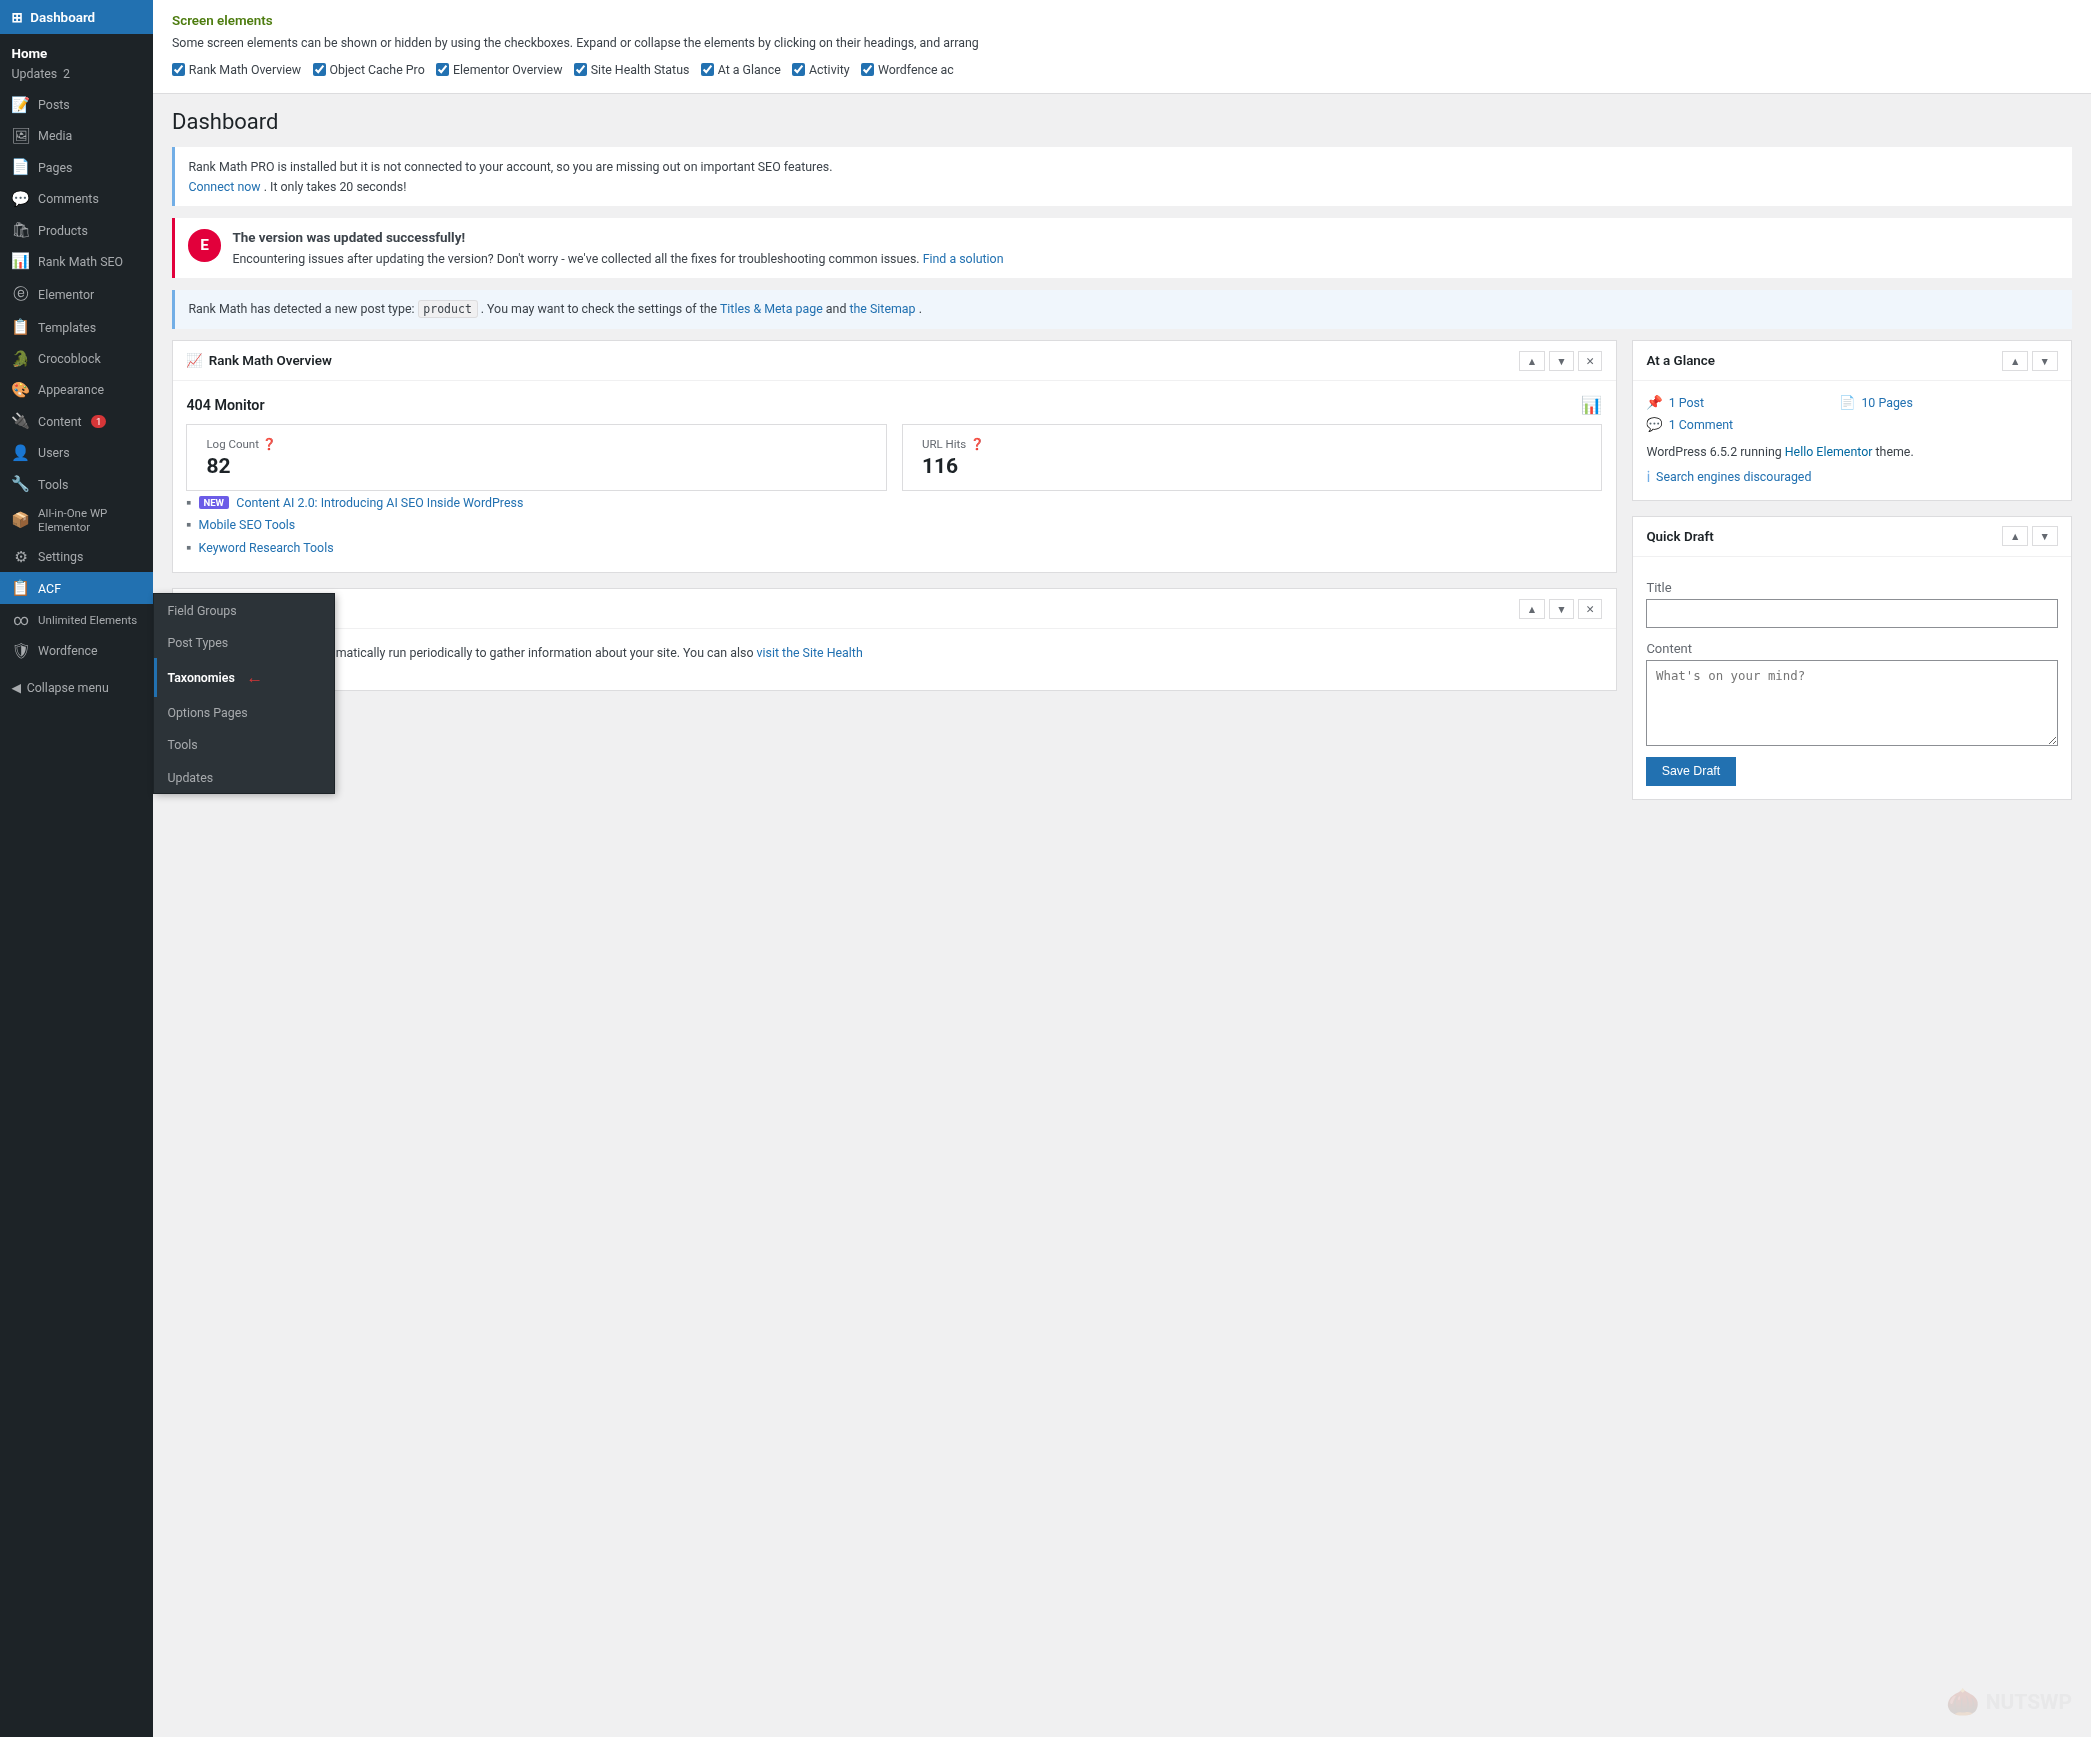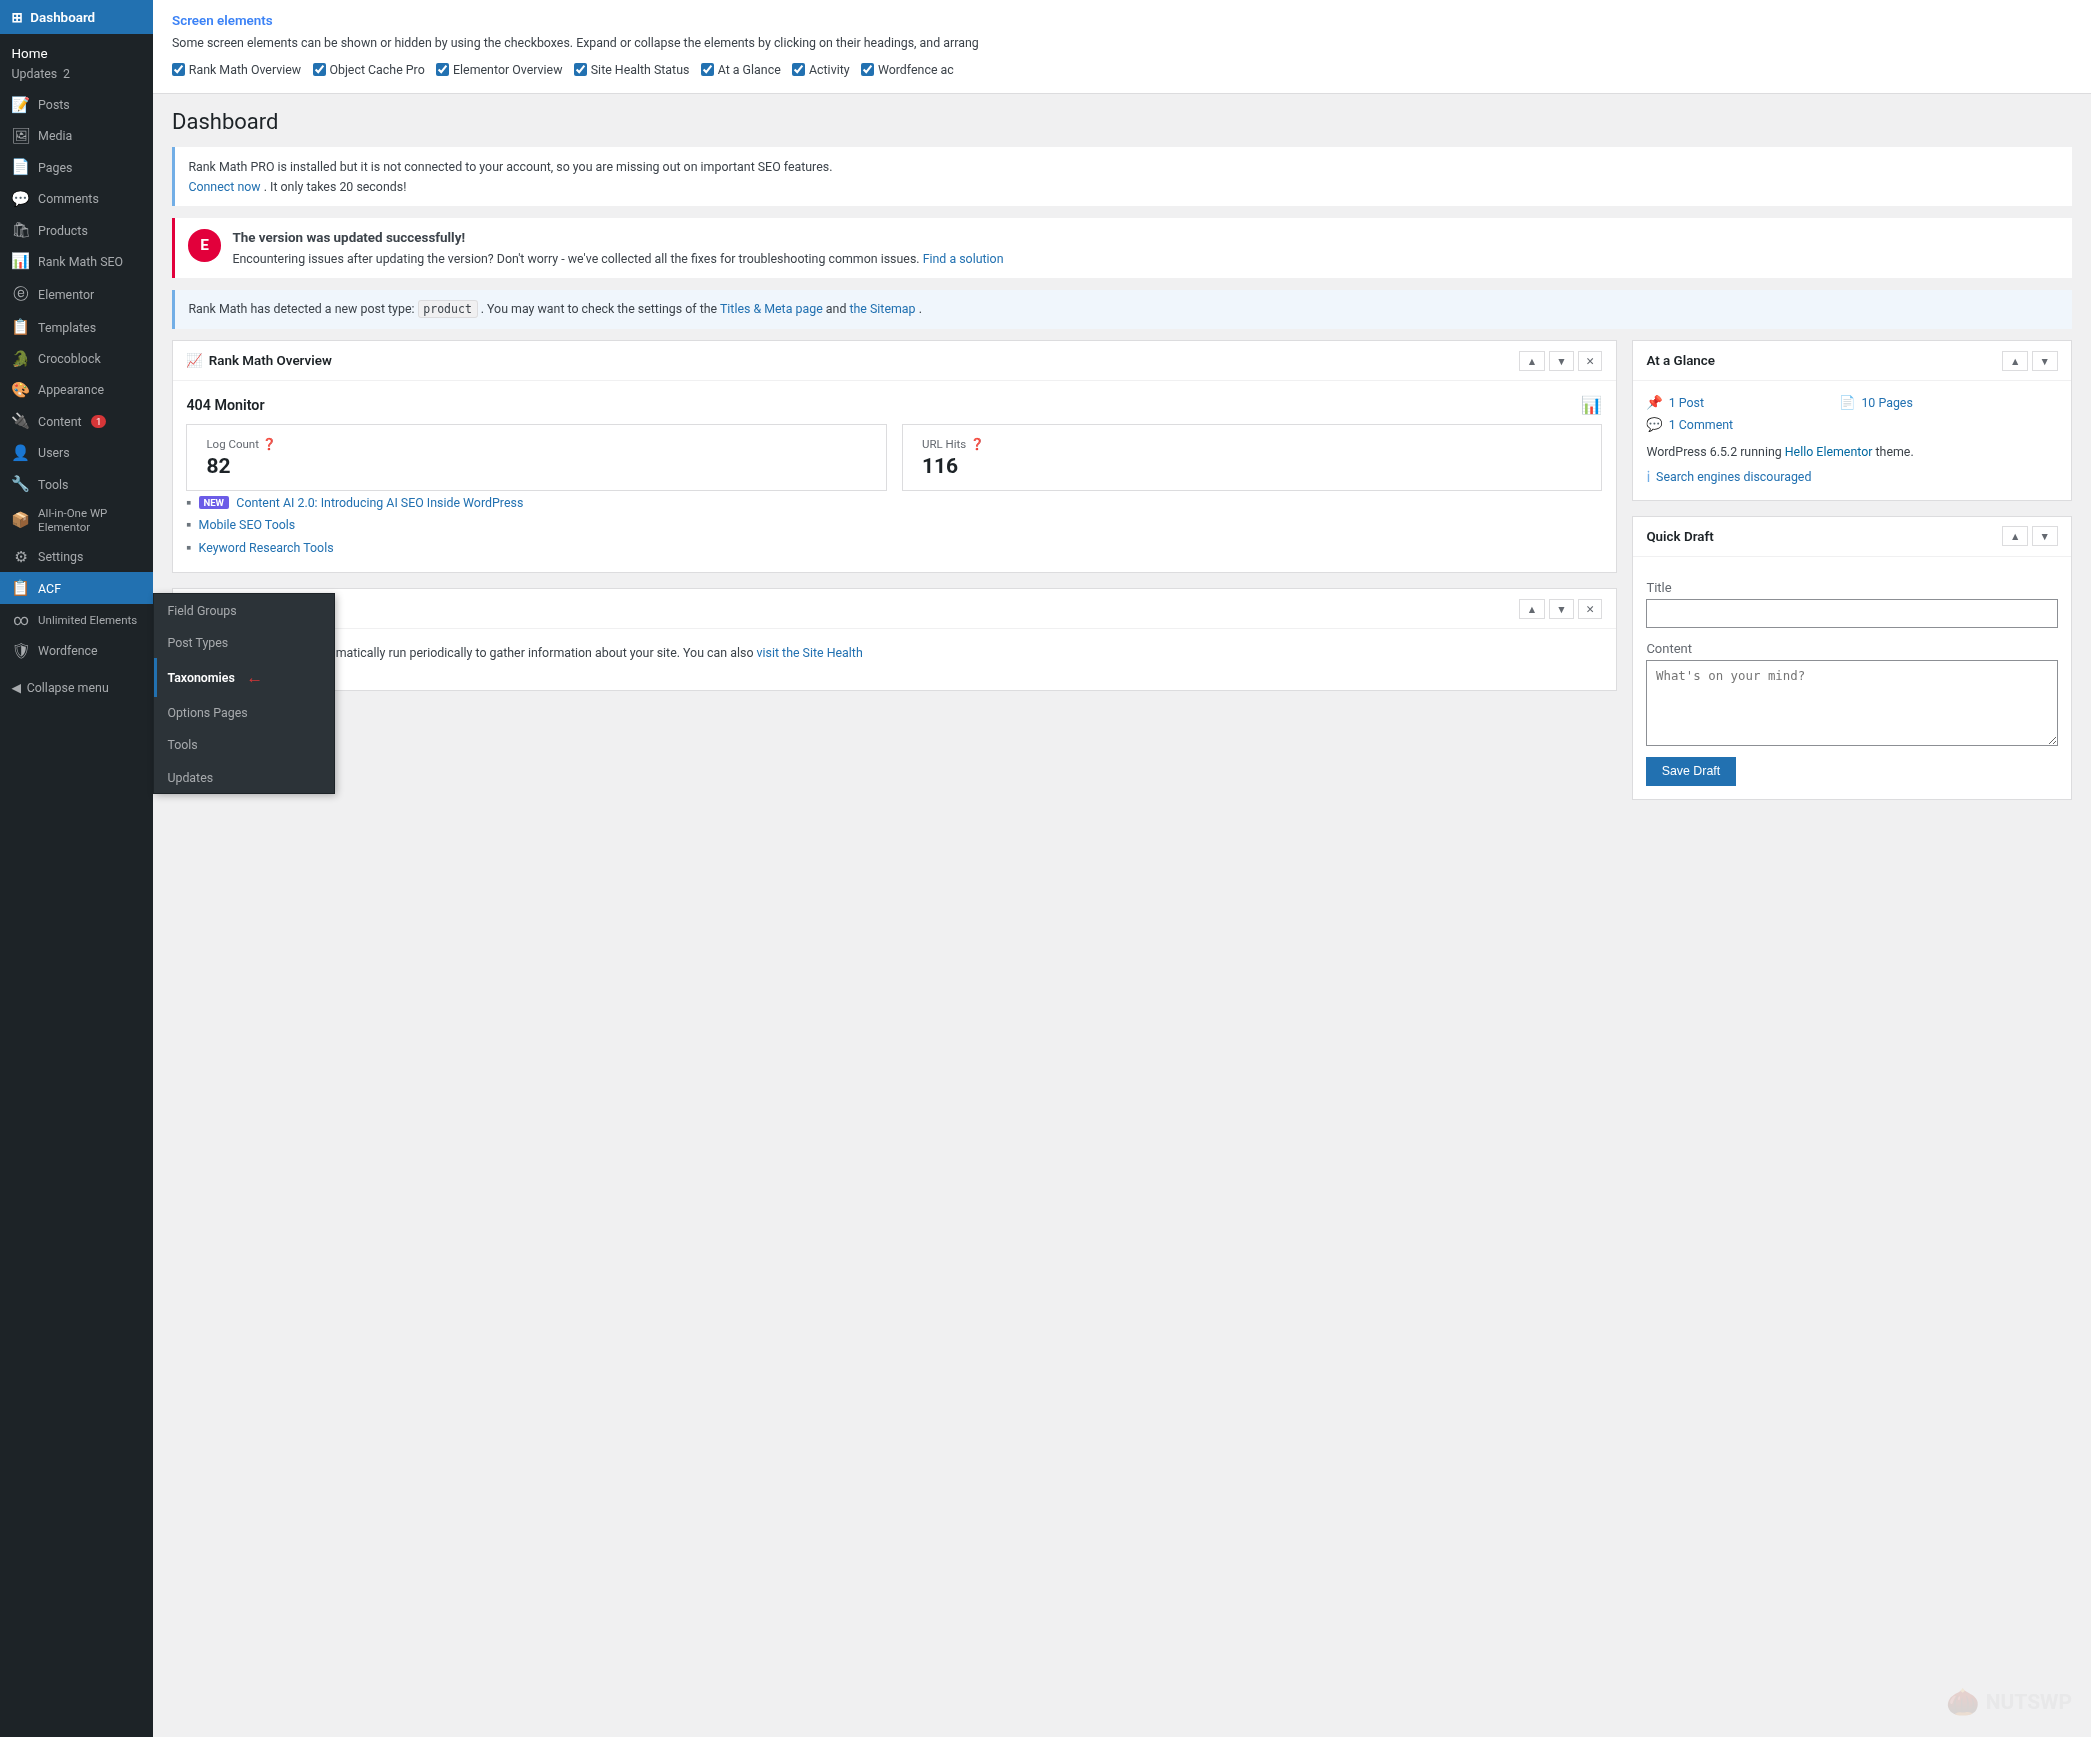--- a/index.html
+++ b/index.html
@@ -91,21 +91,21 @@
       display: flex;
       flex-direction: column;
     }
 
     
     #screen-elements-bar {
       background: #fff;
       border-bottom: 1px solid #dcdcde;
       padding: 13.4px 19px 15.3px;
     }
-    #screen-elements-bar h3 { font-size: 13.4px; font-weight: 600; color: #3b82f6; margin-bottom: 5.7px; }
+    #screen-elements-bar h3 { font-size: 13.4px; font-weight: 600; color: #4d7c0f; margin-bottom: 5.7px; }
     #screen-elements-bar p { font-size: 12.4px; color: #3c434a; margin-bottom: 9.6px; line-height: 1.5; }
     .checkbox-row { display: flex; flex-wrap: wrap; gap: 11.5px; align-items: center; }
     .cb-item { display: flex; align-items: center; gap: 3.8px; font-size: 12.4px; color: #3c434a; }
     .cb-item input[type=checkbox] { accent-color: #2271b1; }
 
     
     #dashboard-content { padding: 15.3px 19px; flex: 1; }
     .page-title { font-size: 22px; font-weight: 400; color: #1d2327; margin-bottom: 13.4px; }
 
     
@@ -274,21 +274,21 @@
 </head>
 <body>
 
 <div id="sidebar">
   <div id="sidebar-header">
     <span>⊞</span>
     <span>Dashboard</span>
   </div>
 
   <div class="sidebar-item-home">
-    <div style="color:#fff;font-weight:400;font-size:13.4px;padding:3.8px 0;">Home</div>
+    <div style="color:#fff;font-weight:700;font-size:13.4px;padding:3.8px 0;">Home</div>
     <div style="display:flex;align-items:center;gap:5.7px;padding:1.9px 0;">
       <span style="color:#a7aaad;font-size:12.4px;">Updates</span>
       <span class="badge">2</span>
     </div>
   </div>
 
   <div class="sidebar-section">
     <div class="sidebar-item">
       <span class="icon">📝</span>
       <span>Posts</span>

